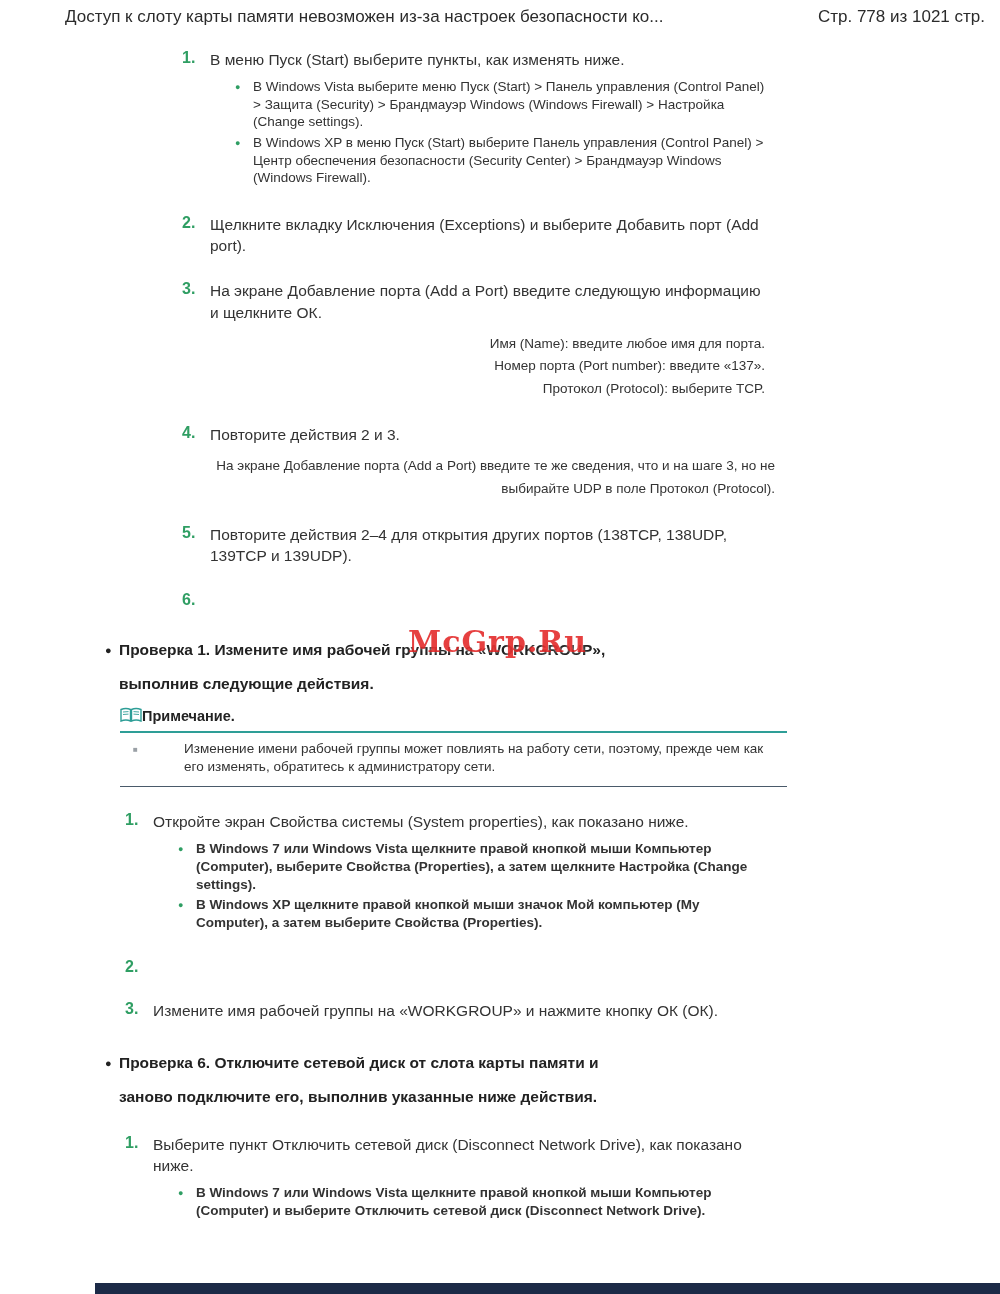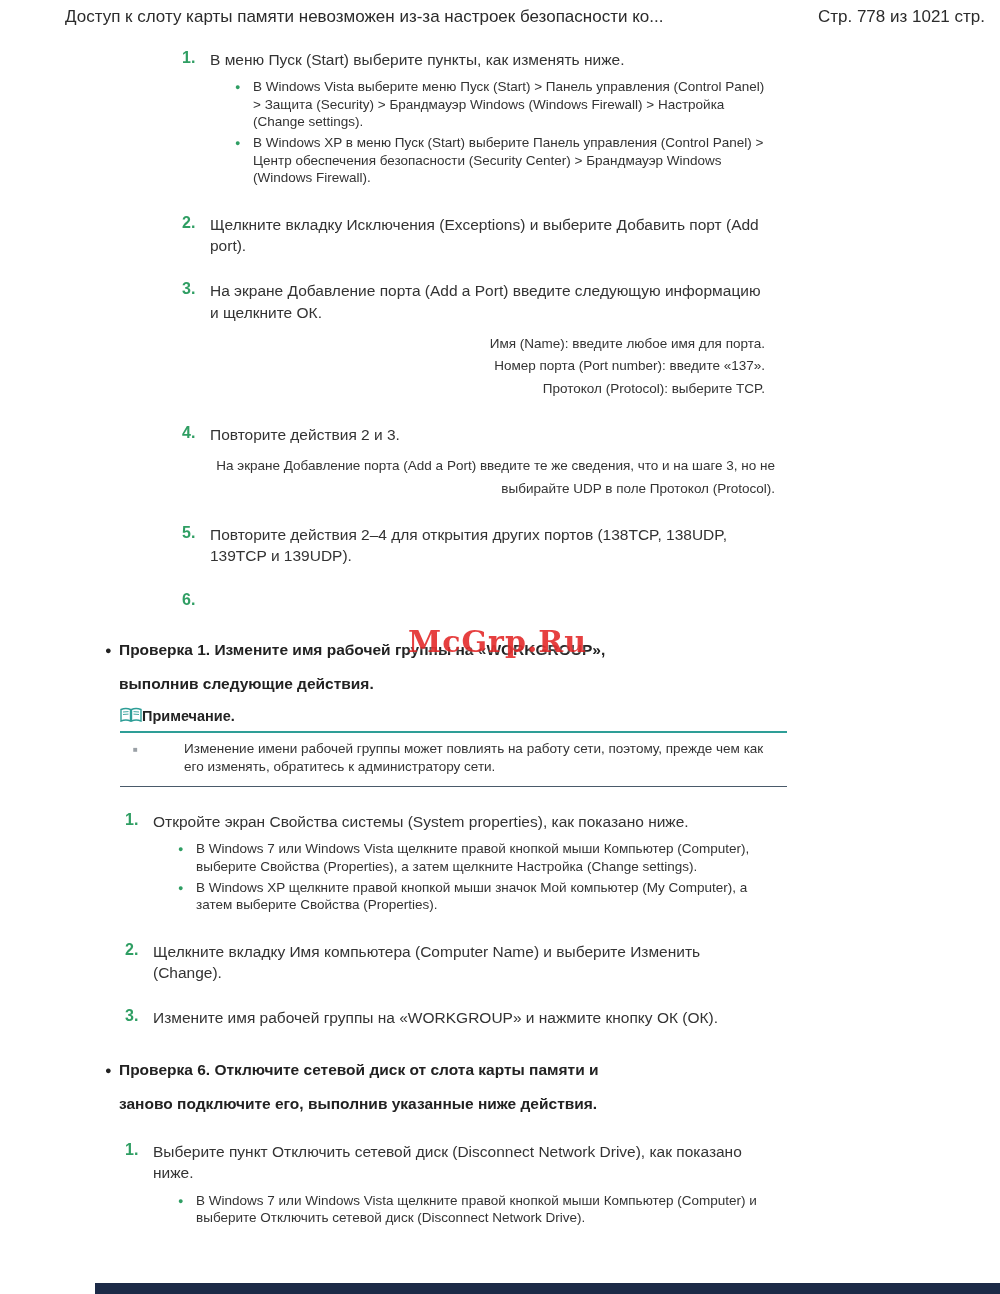--- a/index.html
+++ b/index.html
@@ -18,21 +18,21 @@
   .step { display:flex; margin-bottom:24px; }
   .step-num { color:#2f9e63; font-weight:bold; font-size:16px; width:28px; flex-shrink:0; }
   .step-body { font-size:15.5px; line-height:1.38; color:#333; }
   .g1 .step-text { max-width:555px; }
   .g2 .step-text, .g3 .step-text { max-width:610px; }
 
   .bullets { margin-top:8px; padding-left:25px; font-size:13.5px; line-height:1.3; }
   .bullet { display:flex; margin-bottom:3px; }
   .bullet .dot { color:#2f9e63; width:18px; flex-shrink:0; font-size:9px; padding-top:4px; }
   .g1 .btext { max-width:512px; }
-  .g2 .btext, .g3 .btext { max-width:578px; }
+  .g2 .btext, .g3 .btext { max-width:578px;font-weight:bold; }
 
   .details { margin-top:10px; font-size:13.5px; line-height:1.65; color:#333; max-width:565px;text-align:right; }
 
   .check { display:flex; padding-left:80px; margin-top:12px; font-weight:bold;
            font-size:15.5px; line-height:2.2; color:#222; }
   .check .cdot { width:14px; flex-shrink:0; font-size:11px; padding-top:5px; }
 
   .note { margin-left:95px; width:667px; margin-top:6px; }
   .note-head { display:flex; align-items:center; gap:0; font-weight:bold; font-size:14.5px;
                color:#222; padding-bottom:5px; border-bottom:2px solid #2E9E97; }
@@ -159,23 +159,20 @@
           <div class="bullet">
             <span class="dot">●</span>
             <span class="btext">В Windows XP щелкните правой кнопкой мыши значок Мой компьютер (My Computer), а затем выберите Свойства (Properties).</span>
           </div>
         </div>
       </div>
     </div>
 
     <div class="step">
       <span class="step-num">2.</span>
-      <div class="step-body">
-        <div class="step-text">Щелкните вкладку Имя компьютера (Computer Name) и выберите Изменить (Change).</div>
-      </div>
     </div>
 
     <div class="step">
       <span class="step-num">3.</span>
       <div class="step-body">
         <div class="step-text">Измените имя рабочей группы на «WORKGROUP» и нажмите кнопку ОК (ОК).</div>
       </div>
     </div>
   </div>
 

